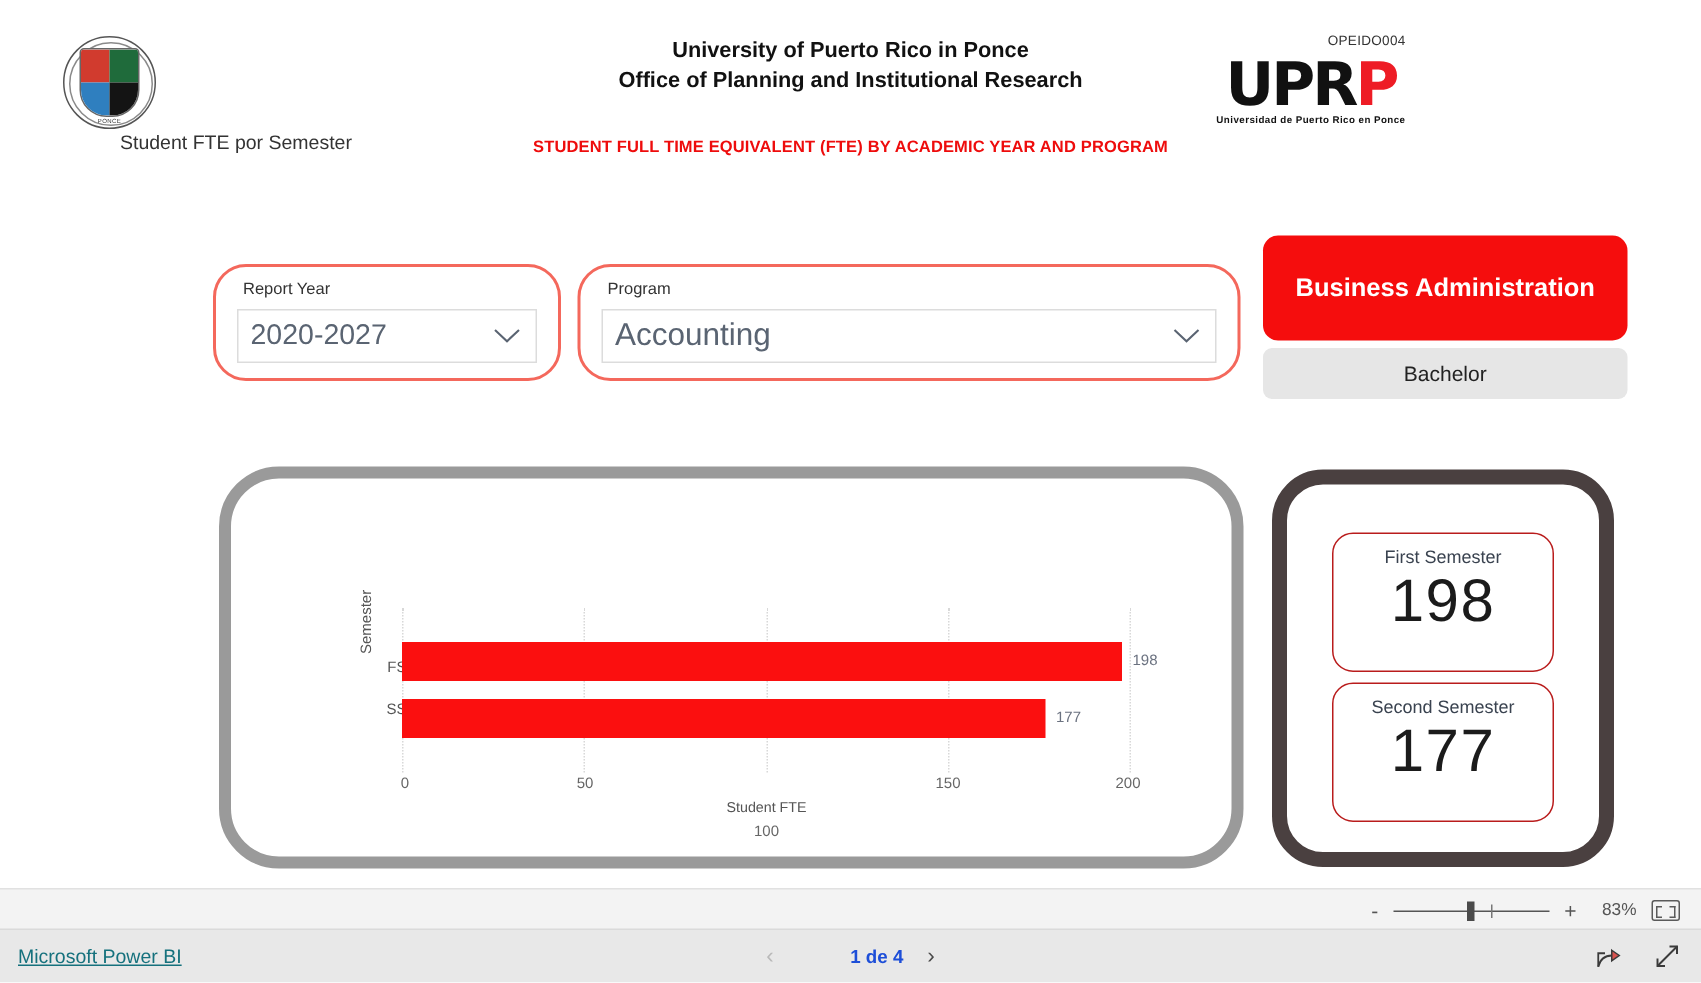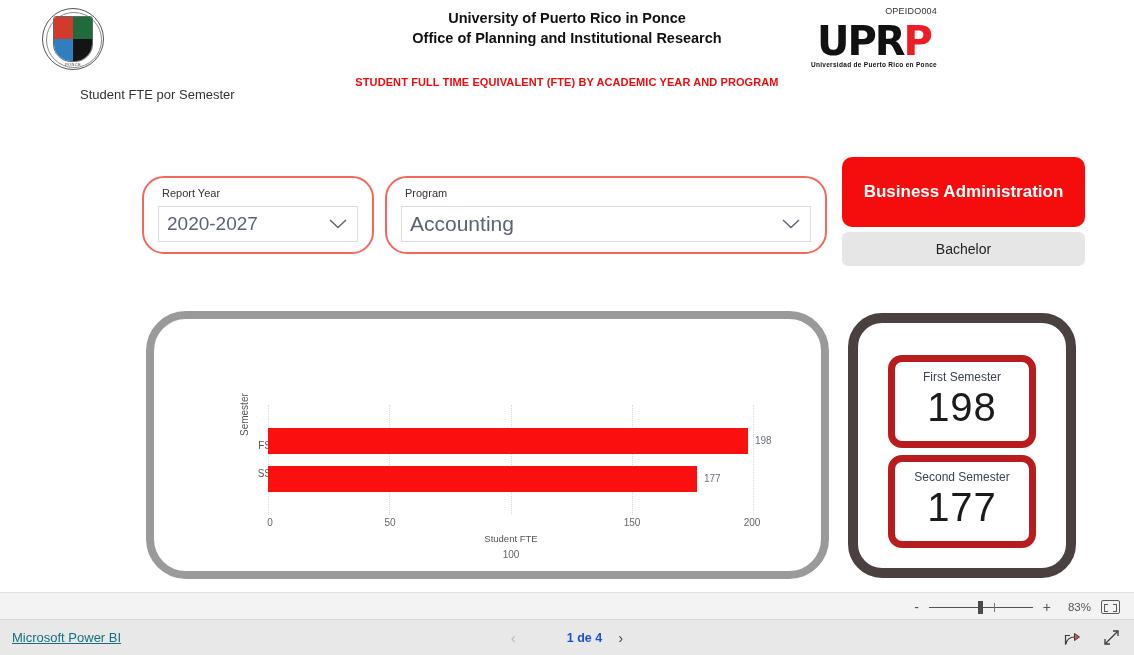--- a/index.html
+++ b/index.html
@@ -5,21 +5,21 @@
   * { box-sizing: border-box; margin: 0; padding: 0; }
   html, body {
     width: 1134px; height: 655px;
     font-family: "Liberation Sans", sans-serif;
     background: #ffffff;
     overflow: hidden;
   }
   #app { position: relative; width: 1134px; height: 655px; background: #fff; }
 
   
-  .header { position: absolute; left: 0; top: 0; width: 982px; height: 70px; }
+  .header { position: absolute; left: 0; top: 16px; width: 982px; height: 70px; }
   .seal {
     position: absolute; left: 42px; top: 8px; width: 62px; height: 62px;
     border-radius: 50%; border: 1.5px solid #555; background: #fff;
     display: flex; align-items: center; justify-content: center;
   }
   .seal-inner {
     position: relative; width: 40px; height: 46px; overflow: hidden;
     border: 1px solid #666; border-radius: 3px 3px 18px 18px; background: #fff;
   }
   .q { position: absolute; width: 50%; height: 50%; }
@@ -148,21 +148,21 @@
     text-align: center; font-size: 9.5px; color: #555;
   }
 
   
   .kpi-panel {
     position: absolute; left: 848px; top: 313px; width: 228px; height: 265px;
     border: 10px solid #4a4040; border-radius: 34px; background: #fff;
   }
   .kpi-card {
     position: absolute; left: 30px; width: 148px; height: 93px;
-    border: 7px solid #b91c1c; border-radius: 14px; background: #fff;
+    border: 1px solid #b91c1c; border-radius: 14px; background: #fff;
     text-align: center;
   }
   .kpi-1 { top: 32px; }
   .kpi-2 { top: 132px; }
   .kpi-caption {
     margin-top: 8px; font-size: 12px; color: #3a4350;
   }
   .kpi-value {
     margin-top: 1px; font-size: 40px; color: #1b1b1b; letter-spacing: 1px;
   }

